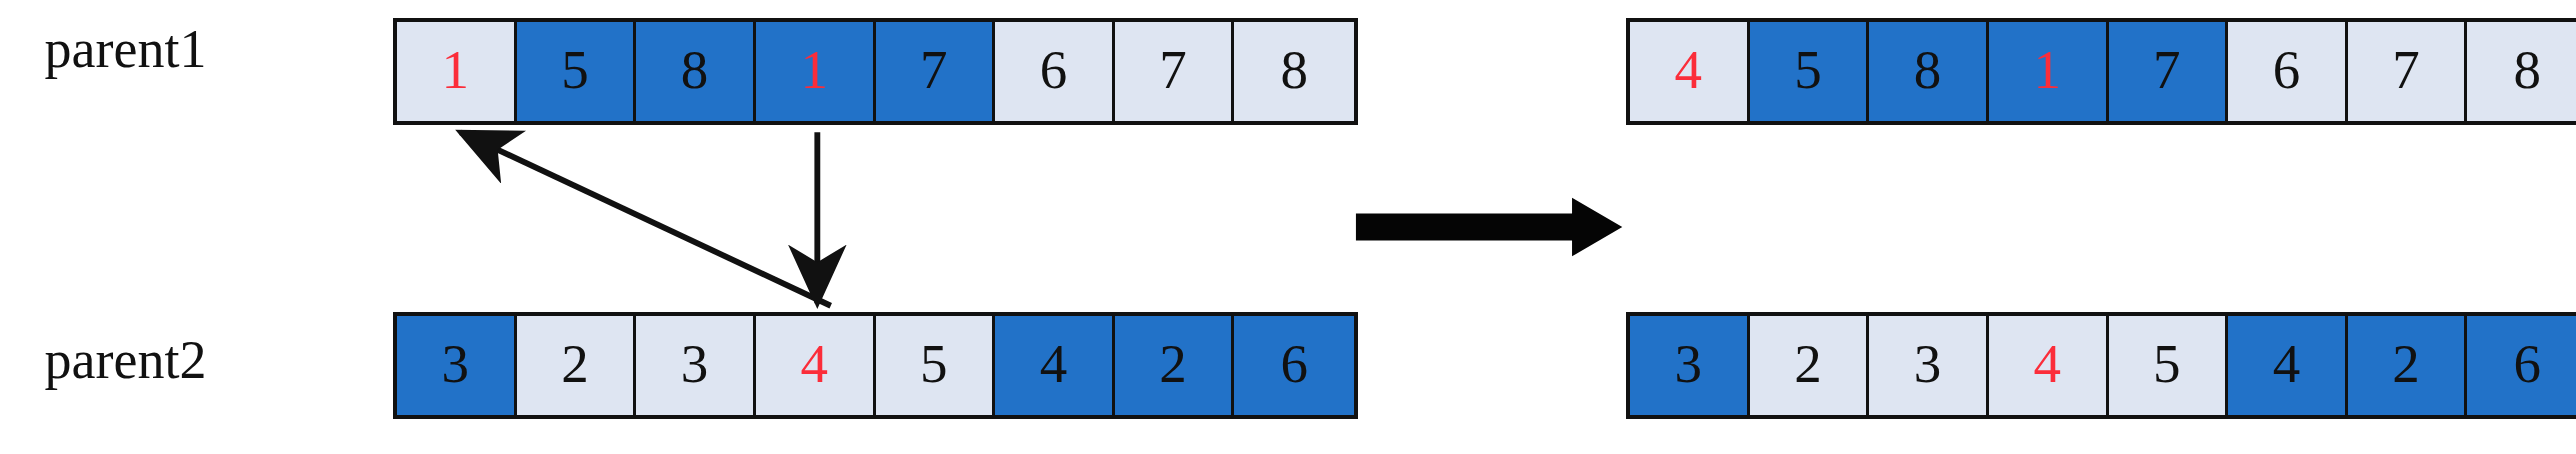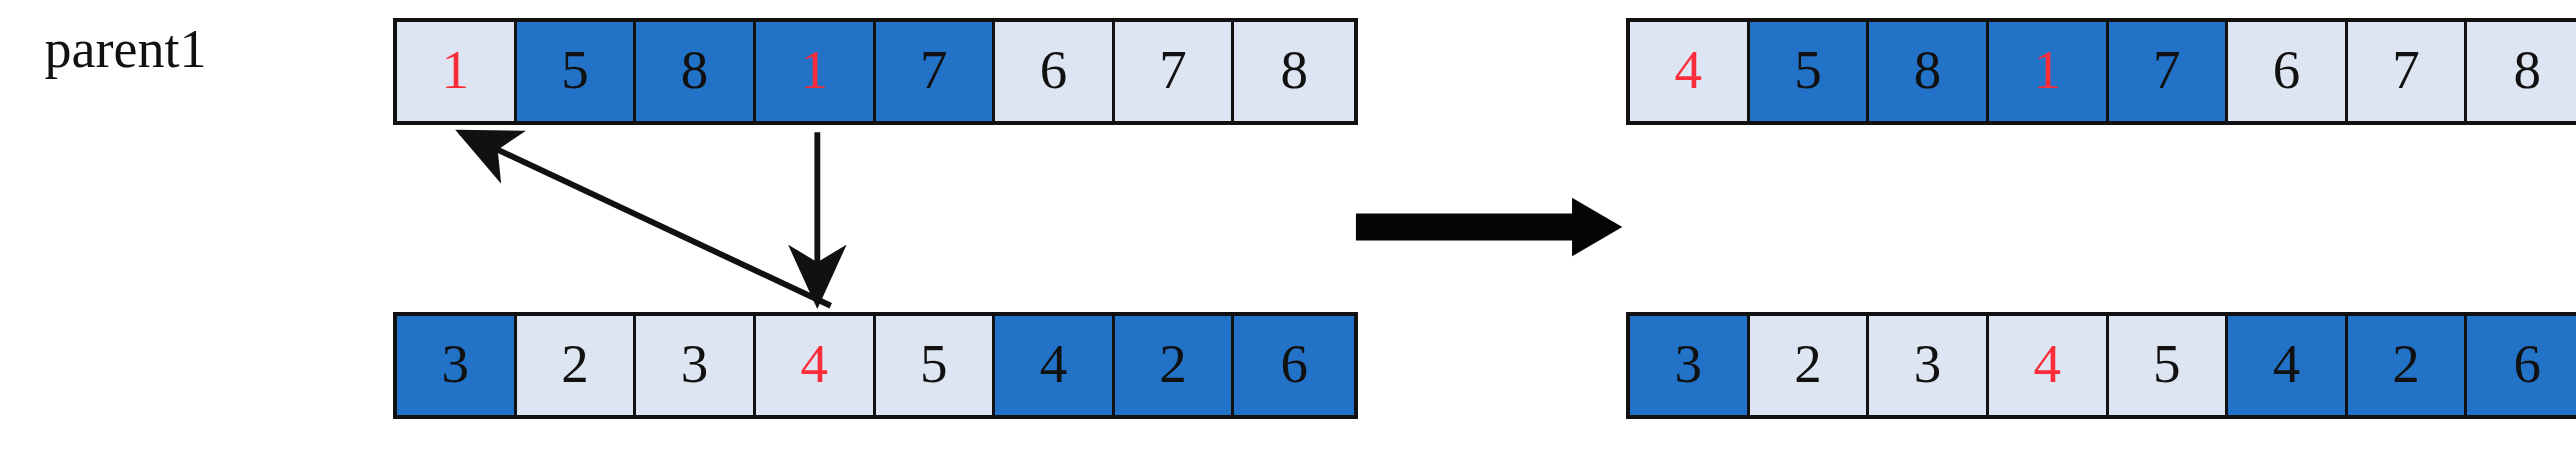--- a/index.html
+++ b/index.html
@@ -60,20 +60,21 @@
 
   svg.overlay{position:absolute;left:0;top:0;width:2576px;height:454px;pointer-events:none;}
 </style>
 </head>
 <body>
 
 <div id="stage">
 
   <div class="row-label" id="label-parent1">parent1</div>
 
+  <div class="row-label" id="label-parent2">parent2</div>
 
   <div class="chrom" id="p1-left">
       <div class="cell light red">1</div>
       <div class="cell blue">5</div>
       <div class="cell blue">8</div>
       <div class="cell blue red">1</div>
       <div class="cell blue">7</div>
       <div class="cell light">6</div>
       <div class="cell light">7</div>
       <div class="cell light">8</div>

